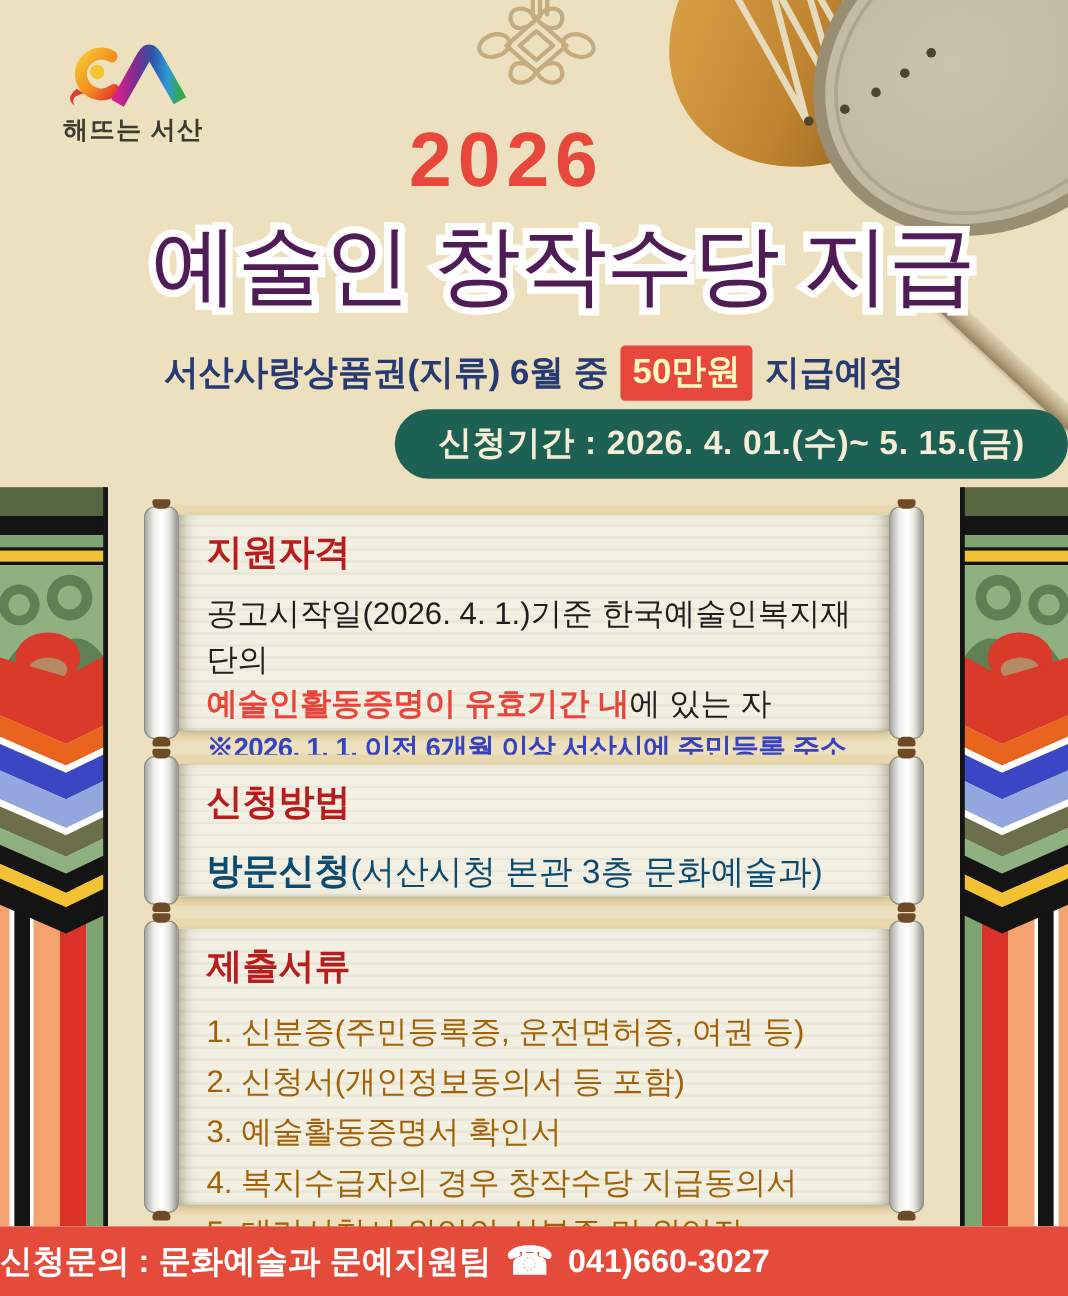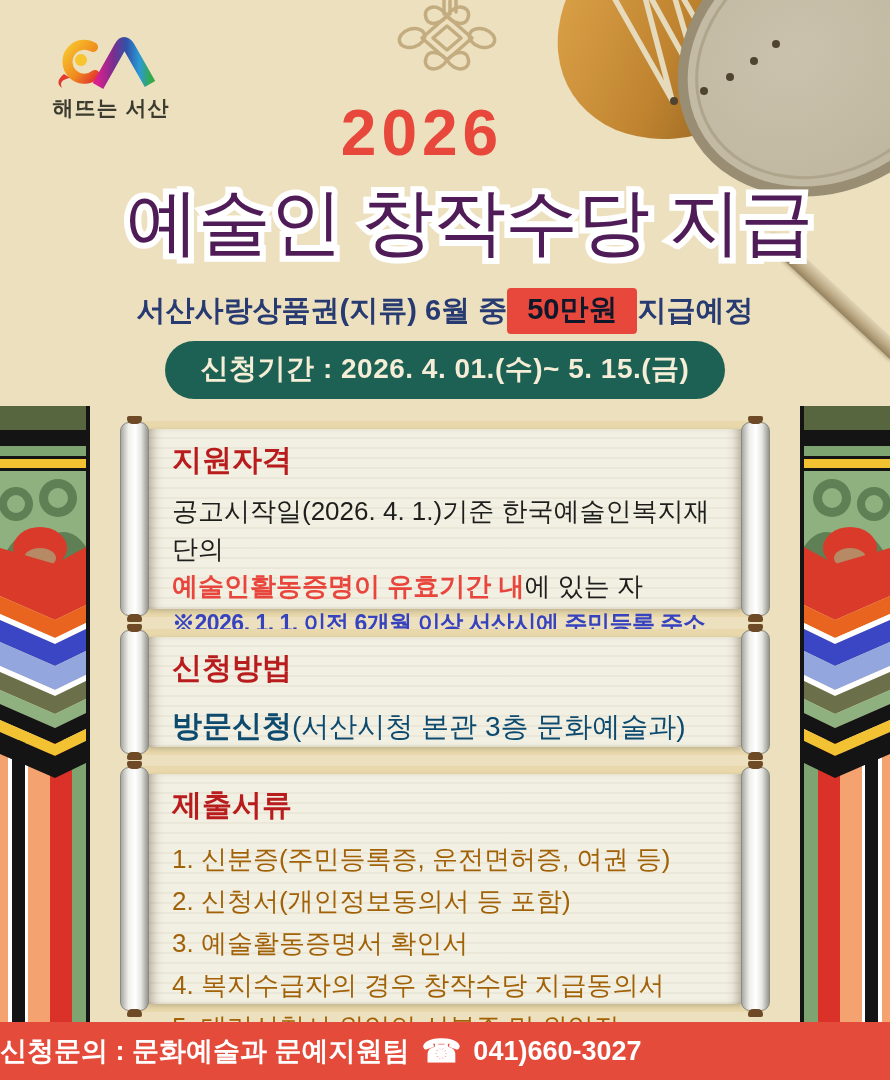--- a/index.html
+++ b/index.html
@@ -38,29 +38,29 @@
   .title-layer {
     position:absolute; left:0; top:0; width:100%; text-align:center;
     font-size:73px; font-weight:400; letter-spacing:-1px;
     white-space:nowrap; line-height:112px;padding-left:48px;
   }
   .title-stroke { -webkit-text-stroke:12px #FFFFFF; color:#4F1C57; }
   .title-fill   { color:#4F1C57; }
 
   .subtitle {
     position:absolute; top:288px; left:0; width:890px;
-    display:flex; justify-content:center; align-items:center; 
+    display:flex; justify-content:center; align-items:center; gap:10px;
     font-size:29px; font-weight:700; color:#273B72;
   }
   .amount-badge {
-    background:#E8473B; color:#0f172a; padding:2px 20px 4px;
+    background:#E8473B; color:#fef9c3; padding:2px 10px 4px;
     border-radius:4px; font-weight:700;
   }
 
-  .pill-row { position:absolute; top:341px; left:0; width:890px; text-align:center; }
+  .pill-row { position:absolute; top:341px; left:0; width:890px; text-align:right; }
   .period-pill {
     display:inline-block; background:#1D6154; color:#F5EDD6;
     font-size:28px; font-weight:700; padding:9px 36px 11px;
     border-radius:32px; letter-spacing:0.5px;
   }
 
   
   .scroll { position:absolute; left:120px; width:650px; }
   .scroll-band {
     position:absolute; left:18px; right:18px; height:11px;

